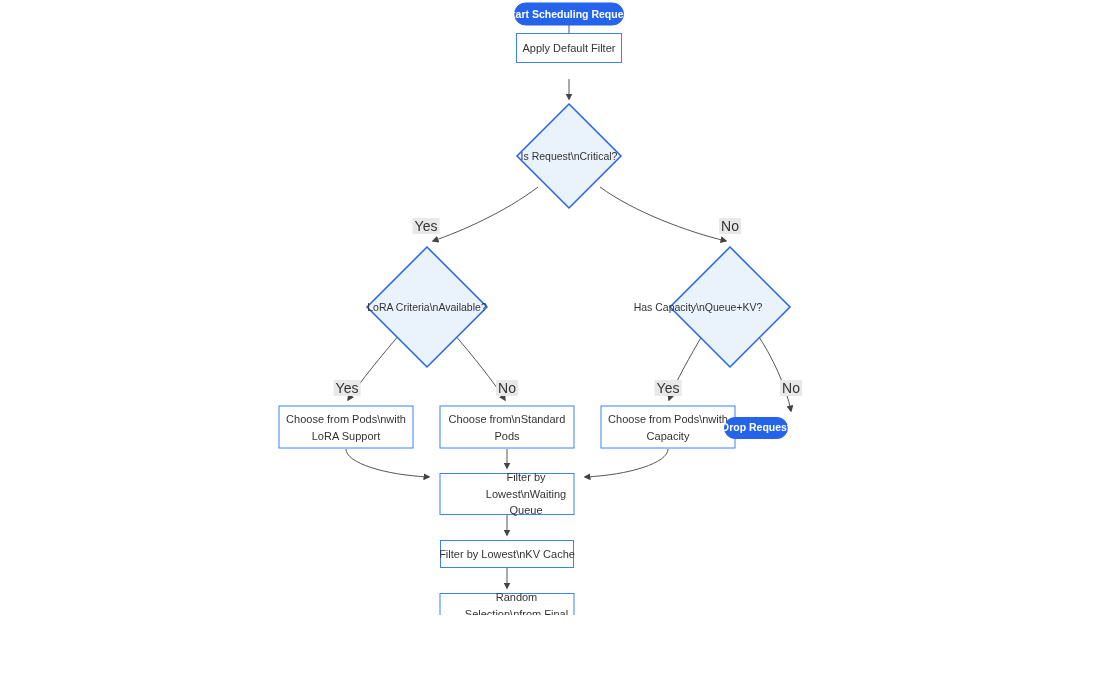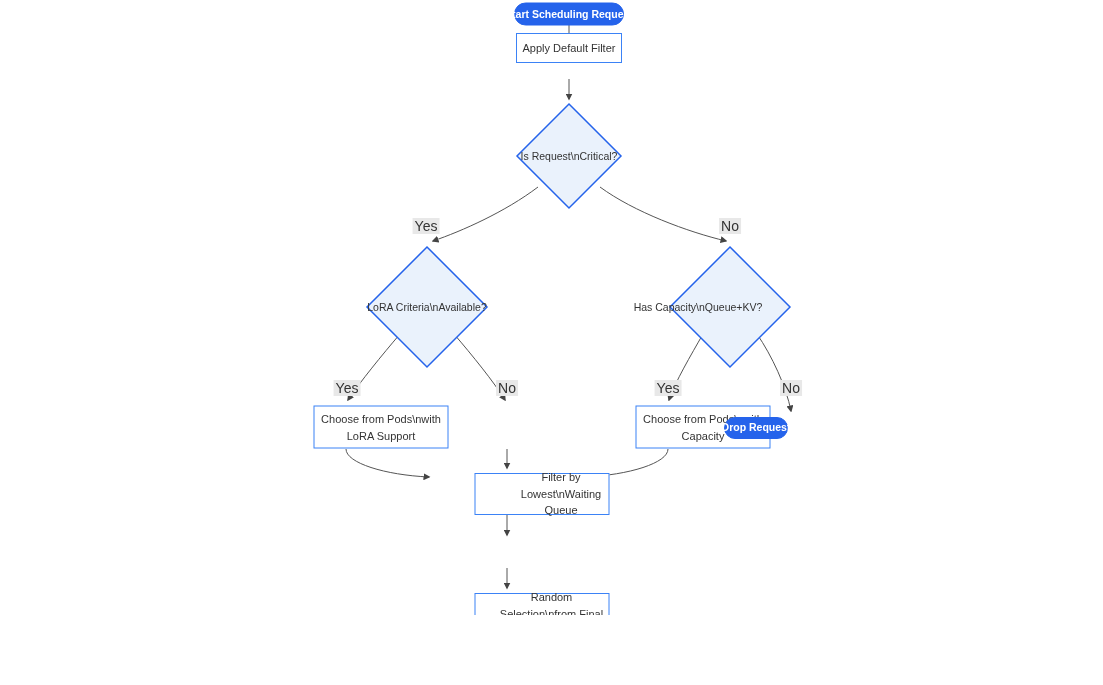--- a/index.html
+++ b/index.html
@@ -35,21 +35,21 @@
     transform:translate(-50%,-50%);
     font-size:10.5px;color:var(--text);white-space:nowrap;
   }
   .elabel{
     position:absolute;z-index:2;
     transform:translate(-50%,-50%);
     font-size:14px;color:var(--text);
     background:var(--labelbg);padding:0 2px;
   }
   .nowrap{white-space:nowrap;}
-  .pad{padding:0 4px;margin-left:35px;}
+  .pad{padding:0 4px;}
 </style>
 </head>
 <body>
 
 <div id="canvas" style="--accent: #2563eb; --border: #3b82f6; --text: #333333; --labelbg: #e8e8e8;">
 
   <svg id="edges" width="1103" height="685">
     <defs>
       <marker id="arrow" markerWidth="7" markerHeight="7" refX="5.5" refY="3.5" orient="auto" markerUnits="userSpaceOnUse">
         <path d="M0,0 L7,3.5 L0,7 z" fill="#444444"></path>
@@ -89,33 +89,39 @@
   <div class="dlabel" style="left:569px;top:156px;text-align:right;">Is Request\nCritical?</div>
 
   <div class="dlabel" style="left:427px;top:307px;">LoRA Criteria\nAvailable?</div>
 
   <div class="dlabel" style="left:698px;top:307px;">Has Capacity\nQueue+KV?</div>
 
   <div class="node rect pad" style="left:346px;top:427px;width:135px;height:43px;">
     <span>Choose from Pods\nwith LoRA Support</span>
   </div>
 
+  <div class="node rect pad" style="left:507px;top:427px;width:135px;height:43px;">
+    <span>Choose from\nStandard Pods</span>
+  </div>
 
   <div class="node rect pad" style="left:668px;top:427px;width:135px;height:43px;align-items:center;">
     <span>Choose from Pods\nwith Capacity</span>
   </div>
 
   <div class="node pill" style="left:756px;top:428px;width:64px;height:22px;">
     <span>Drop Request</span>
   </div>
 
   <div class="node rect pad" style="left:507px;top:494px;width:135px;height:42px;padding-left:42px;">
     <span>Filter by Lowest\nWaiting Queue</span>
   </div>
 
+  <div class="node rect" style="left:507px;top:554px;width:134px;height:28px;">
+    <span class="nowrap">Filter by Lowest\nKV Cache</span>
+  </div>
 
   <div class="node rect pad" style="left:507px;top:614px;width:135px;height:42px;padding-left:23px;">
     <span>Random Selection\nfrom Final List</span>
   </div>
 
   <div class="node ellipse" style="left:507px;top:670px;width:37px;height:25px;">
     <span>End</span>
   </div>
 
   <span class="elabel" style="left:426px;top:226px;">Yes</span>

